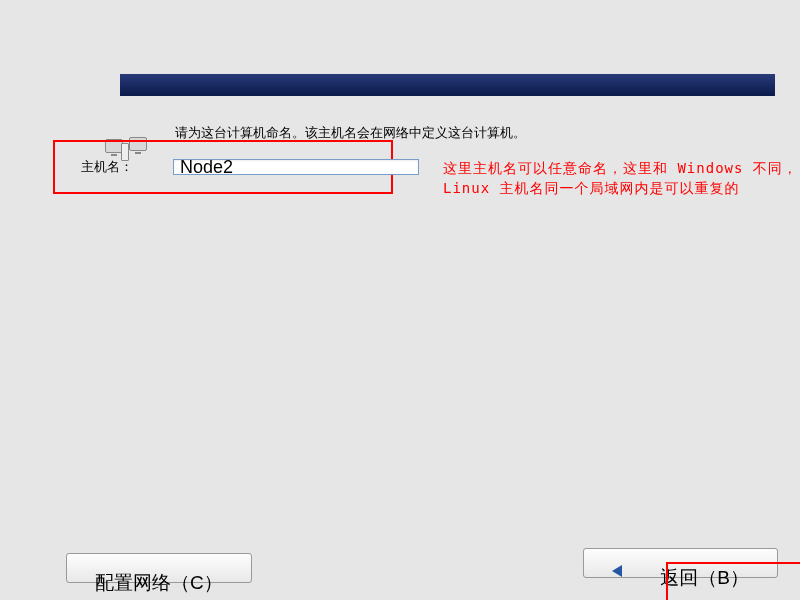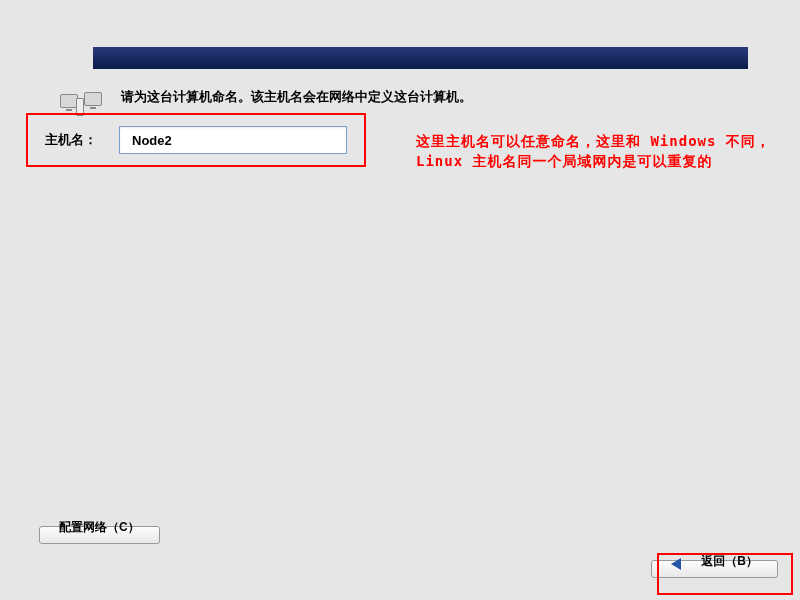--- a/index.html
+++ b/index.html
@@ -1,19 +1,18 @@
 <!DOCTYPE html>
 <html><head>
   <meta charset="utf-8">
   <style>
     * {
-      margin: 7px;
+      margin: 16px;
       padding: 0;
       box-sizing: border-box;
-      font-weight: bold;
     }
     body {
       width: 800px;
       height: 600px;
       background: #e6e6e6;
       font-family: "Microsoft YaHei", "SimSun", sans-serif;
       font-size: 13px;
       position: relative;
       overflow: hidden;
     }
@@ -100,51 +99,51 @@
       display: flex;
       align-items: center;
       gap: 8px;
     }
     .hostname-label {
       white-space: nowrap;
       color: #000;
     }
     .hostname-input {
       flex: 1;
-      height: 28px;
+      height: 16px;
       border: 1px solid #7a9ecc;
       background: #fff;
-      padding: 0 12px;
-      font-size: 13px;
+      padding: 0 6px;
+      font-size: 18px;
       font-family: inherit;
       outline: none;
       box-shadow: inset 0 1px 2px rgba(0,0,0,0.08);
     }
     .annotation {
       position: absolute;
       top: 111px;
       left: 395px;
       width: 395px;
       color: #ff0000;
       font-size: 14px;
       line-height: 1.4;
       font-family: "SimSun", monospace;
       letter-spacing: 1px;
     }
     .btn {
       display: inline-flex;
-      align-items: flex-end;
+      align-items: flex-start;
       gap: 6px;
-      height: 18px;
+      height: 30px;
       padding: 0 12px;
       background: linear-gradient(to bottom, #fdfdfd, #e8e8e8);
       border: 1px solid #999;
       border-radius: 3px;
       cursor: pointer;
-      font-size: 12px;
+      font-size: 19px;
       font-family: inherit;
       color: #000;
     }
     .config-network-btn {
       position: absolute;
       top: 505px;
       left: 18px;
     }
     .nav-buttons {
       position: absolute;

